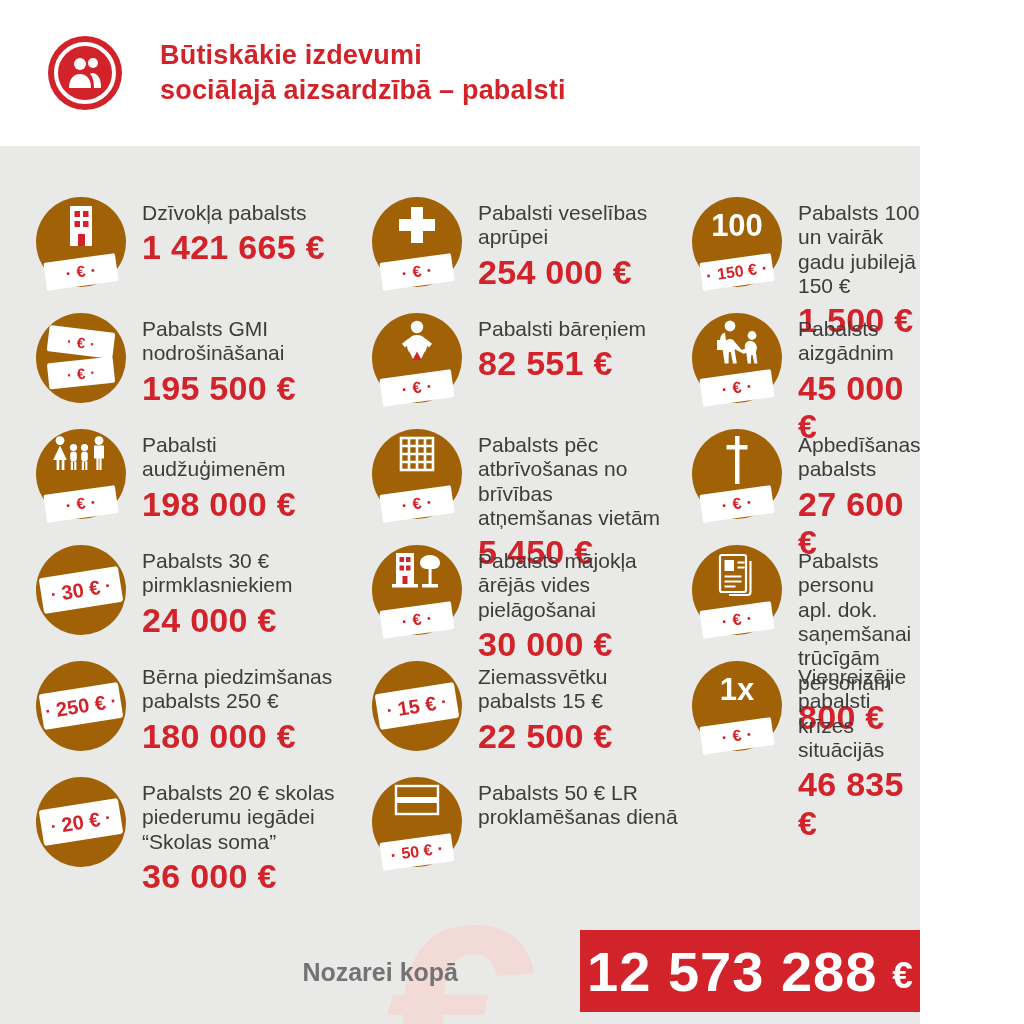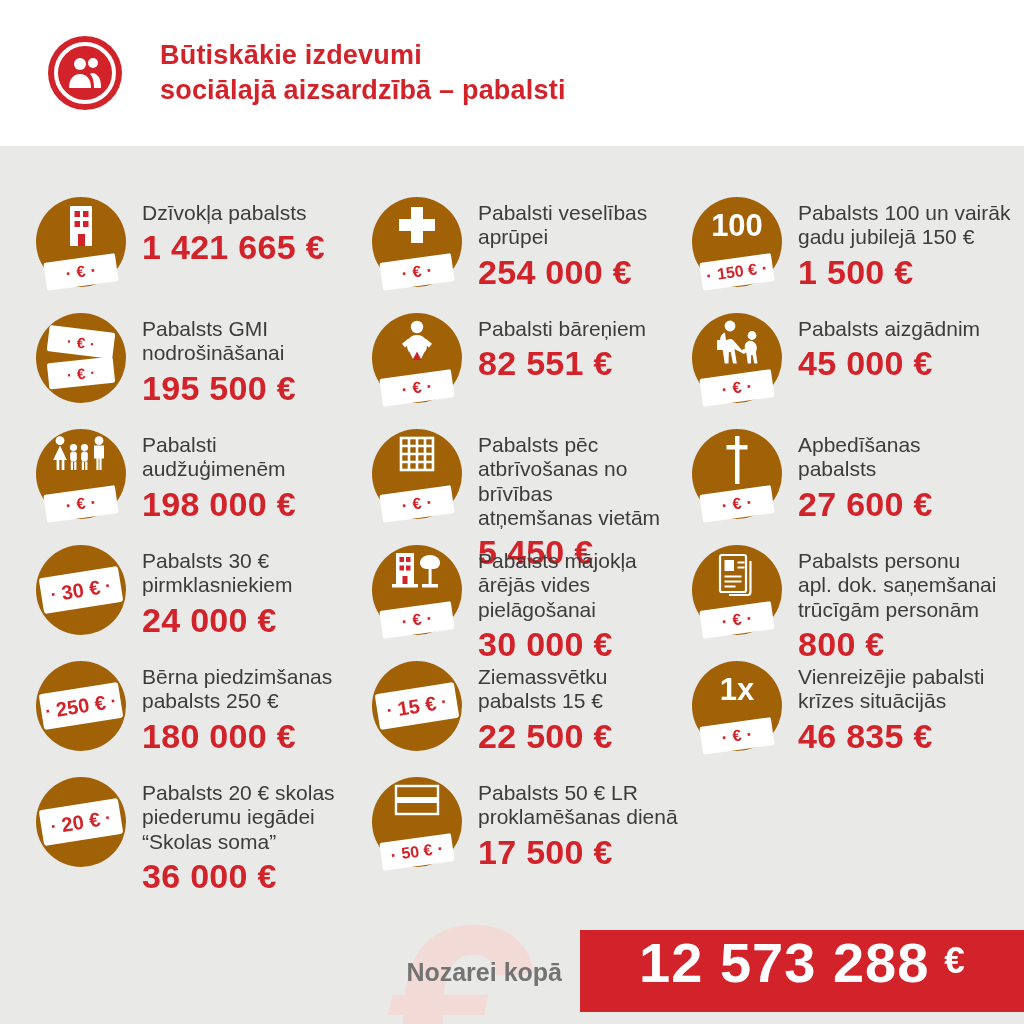--- a/index.html
+++ b/index.html
@@ -1,16 +1,16 @@
 <!DOCTYPE html>
 <html><head>
 <meta charset="utf-8">
 <style>
   html,body{margin:0;padding:0;background:#fff}
-  .page{width:1024px;height:1024px;position:relative;overflow:hidden;background:#e9e9e8;
+  .page{width:920px;height:1024px;position:relative;overflow:hidden;background:#e9e9e8;
         font-family:"Liberation Sans",sans-serif}
   
   .header{position:absolute;top:0;left:0;right:0;height:146px;background:#fff;
           display:flex;align-items:center;padding:0 56px 0 48px;box-sizing:border-box;z-index:3}
   .badge{width:74px;height:74px;border-radius:50%;background:#d2232a;
          display:flex;align-items:center;justify-content:center;flex:none}
   .badge-inner{width:62px;height:62px;border-radius:50%;border:4px solid #fff;background:#d2232a;
          box-sizing:border-box;display:flex;align-items:center;justify-content:center;overflow:hidden}
   .title{margin-left:38px}
   .title-line{color:#d2232a;font-weight:700;font-size:27px;line-height:1.28;letter-spacing:.2px}
@@ -39,21 +39,21 @@
   .dnote.n2{top:47px;transform:translateX(-50%) rotate(-6deg)}
   .texts{padding-top:4px;min-width:0}
   .label{color:#3d3c3b;font-size:21px;line-height:1.16;white-space:pre-line}
   .amount{color:#d2232a;font-weight:700;font-size:34px;line-height:1.12;margin-top:3px;letter-spacing:.3px}
   
   .watermark{position:absolute;left:386px;top:884px;font-size:278px;line-height:1;
         color:#f2dad6;z-index:0;font-weight:700}
   .total-label{position:absolute;right:462px;top:958px;color:#737373;font-weight:700;
         font-size:25px;z-index:2;white-space:nowrap}
   .total-bar{position:absolute;left:580px;right:0;top:930px;height:82px;background:#d2232a;z-index:1;
-        display:flex;align-items:flex-start;justify-content:center;gap:15px}
+        display:flex;align-items:center;justify-content:center;gap:15px}
   .total-amount{color:#fff;font-weight:700;font-size:56px;letter-spacing:1px}
   .total-currency{color:#fff;font-weight:700;font-size:37px;margin-top:10px}
 </style>
 </head>
 <body>
 
 <div class="page">
 
   <div class="header">
     <div class="badge">
@@ -378,21 +378,20 @@
               <rect x="2" y="13" width="42" height="6" fill="#fff"></rect>
             </svg>
           </div>
       <div class="note">
             <span class="note-text">50 €</span>
           </div>
     </div>
     <div class="texts">
       <div class="label">Pabalsts 50 € LR
 proklamēšanas dienā</div>
-      <div class="amount">17 500 €</div>
     </div>
   </div>
     </div>
 
   <div class="watermark">€</div>
   <div class="total-label">Nozarei kopā</div>
   <div class="total-bar">
     <span class="total-amount">12 573 288</span>
     <span class="total-currency">€</span>
   </div>

